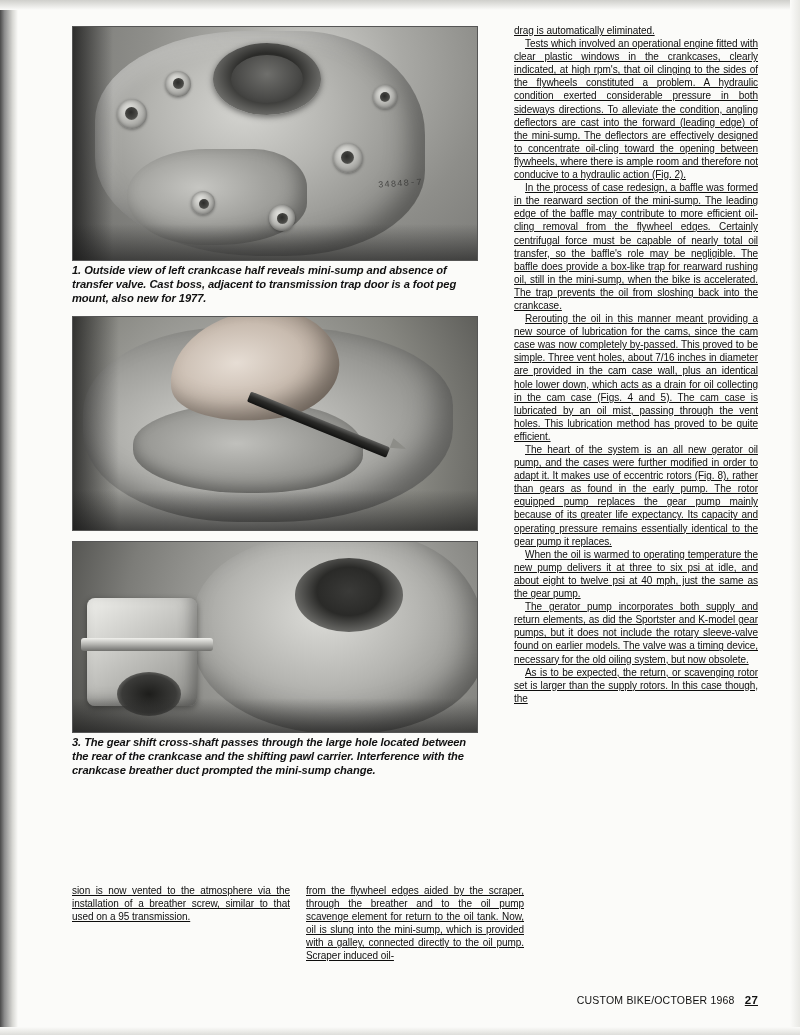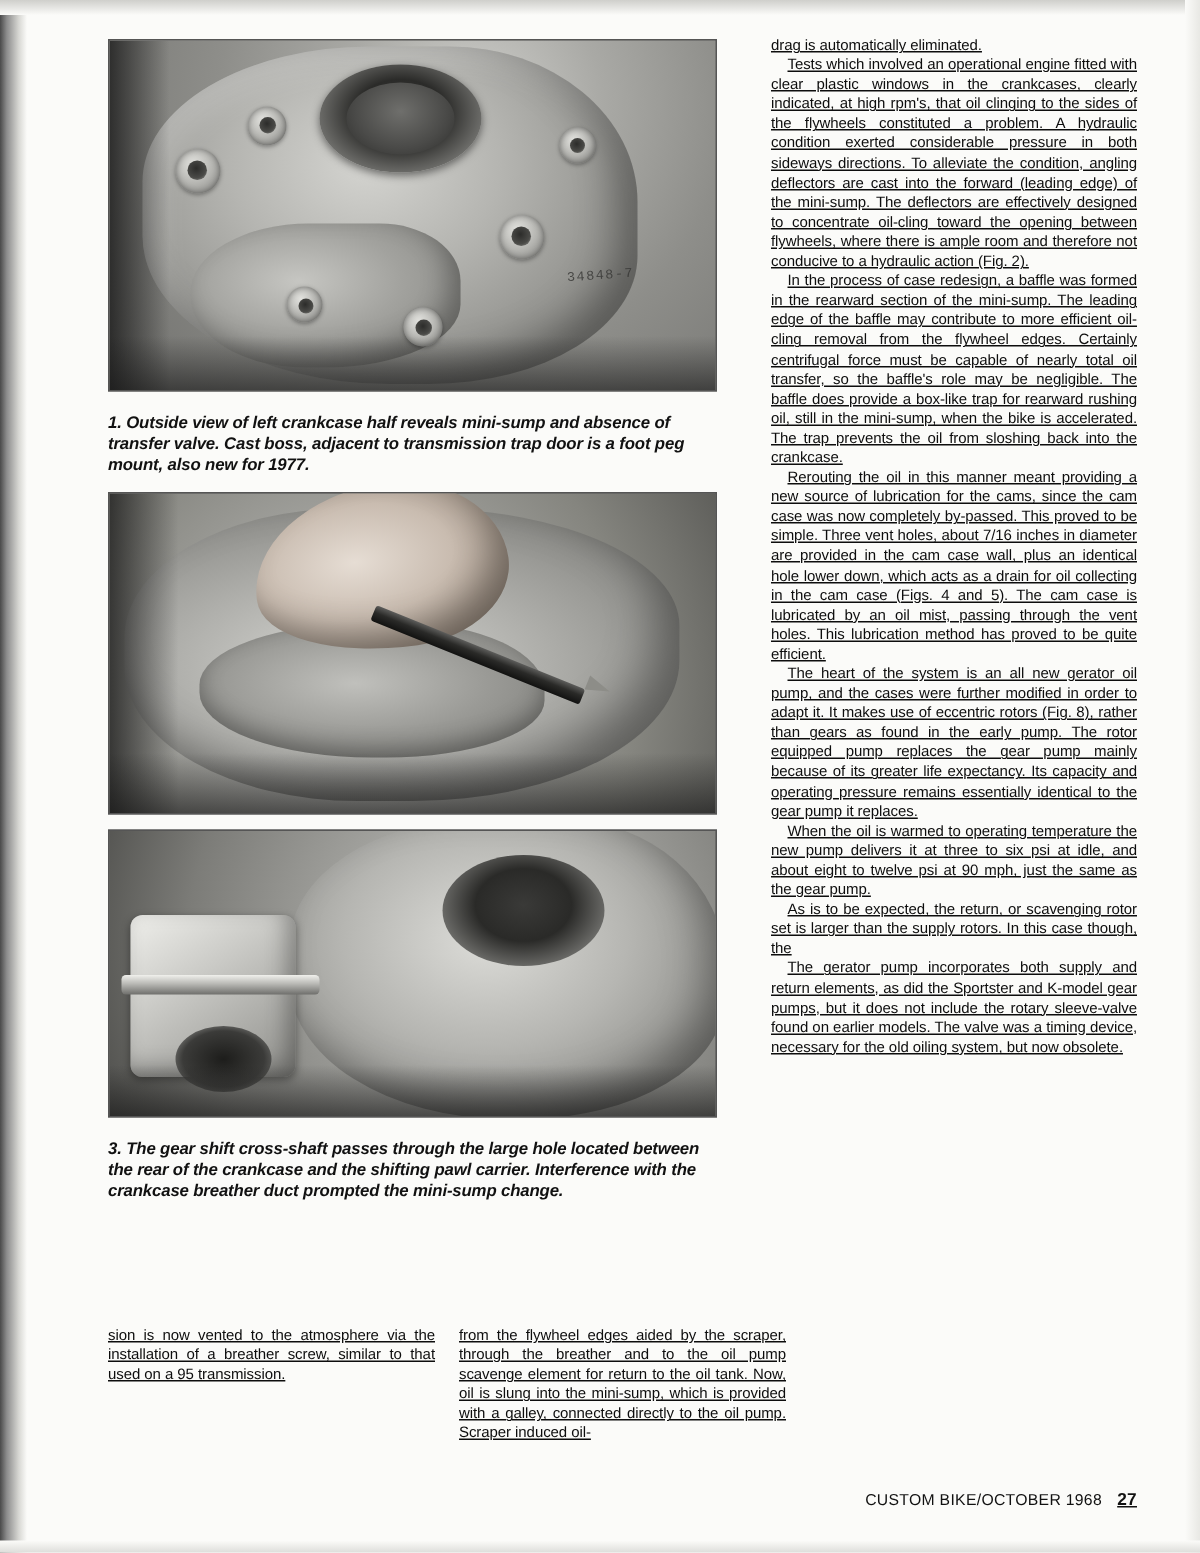--- a/index.html
+++ b/index.html
@@ -71,21 +71,21 @@
   .photo.p2 { height: 213px; }
   .photo.p3 { height: 190px; }
 
   .caption {
     font-family: "Liberation Sans", sans-serif;
     font-weight: bold;
     font-style: italic;
     font-size: 11.2px;
     line-height: 14.2px;
     color: #111;
-    margin-top: 14px;
+    margin-top: 2px;
     letter-spacing: -0.1px;
   }
 
   
   .p1 .bg {
     position: absolute; inset: 0;
     background:
       radial-gradient(circle at 60% 18%, #cfcfcb 0%, #a9a9a5 28%, #8e8e8a 55%, #6f6f6c 100%),
       linear-gradient(135deg, #b9b9b5 0%, #8b8b87 60%, #6a6a67 100%);
   }
@@ -355,23 +355,23 @@
 
     </div>
 
     <div class="right-col">
       <div class="body-text">
         <p>drag is automatically eliminated.</p>
         <p>Tests which involved an operational engine fitted with clear plastic windows in the crankcases, clearly indicated, at high rpm's, that oil clinging to the sides of the flywheels constituted a problem. A hydraulic condition exerted considerable pressure in both sideways directions. To alleviate the condition, angling deflectors are cast into the forward (leading edge) of the mini-sump. The deflectors are effectively designed to concentrate oil-cling toward the opening between flywheels, where there is ample room and therefore not conducive to a hydraulic action (Fig. 2).</p>
         <p>In the process of case redesign, a baffle was formed in the rearward section of the mini-sump. The leading edge of the baffle may contribute to more efficient oil-cling removal from the flywheel edges. Certainly centrifugal force must be capable of nearly total oil transfer, so the baffle's role may be negligible. The baffle does provide a box-like trap for rearward rushing oil, still in the mini-sump, when the bike is accelerated. The trap prevents the oil from sloshing back into the crankcase.</p>
         <p>Rerouting the oil in this manner meant providing a new source of lubrication for the cams, since the cam case was now completely by-passed. This proved to be simple. Three vent holes, about 7/16 inches in diameter are provided in the cam case wall, plus an identical hole lower down, which acts as a drain for oil collecting in the cam case (Figs. 4 and 5). The cam case is lubricated by an oil mist, passing through the vent holes. This lubrication method has proved to be quite efficient.</p>
         <p>The heart of the system is an all new gerator oil pump, and the cases were further modified in order to adapt it. It makes use of eccentric rotors (Fig. 8), rather than gears as found in the early pump. The rotor equipped pump replaces the gear pump mainly because of its greater life expectancy. Its capacity and operating pressure remains essentially identical to the gear pump it replaces.</p>
-        <p>When the oil is warmed to operating temperature the new pump delivers it at three to six psi at idle, and about eight to twelve psi at 90 mph, just the same as the gear pump.</p>
+        <p>When the oil is warmed to operating temperature the new pump delivers it at three to six psi at idle, and about eight to twelve psi at 40 mph, just the same as the gear pump.</p>
+        <p>The gerator pump incorporates both supply and return elements, as did the Sportster and K-model gear pumps, but it does not include the rotary sleeve-valve found on earlier models. The valve was a timing device, necessary for the old oiling system, but now obsolete.</p>
         <p>As is to be expected, the return, or scavenging rotor set is larger than the supply rotors. In this case though, the</p>
-        <p>The gerator pump incorporates both supply and return elements, as did the Sportster and K-model gear pumps, but it does not include the rotary sleeve-valve found on earlier models. The valve was a timing device, necessary for the old oiling system, but now obsolete.</p>
       </div>
     </div>
 
     <div class="bottom-cols">
       <div class="bcol">
         <div class="body-text">
           <p>sion is now vented to the atmosphere via the installation of a breather screw, similar to that used on a 95 transmission.</p>
         </div>
       </div>
       <div class="bcol">

